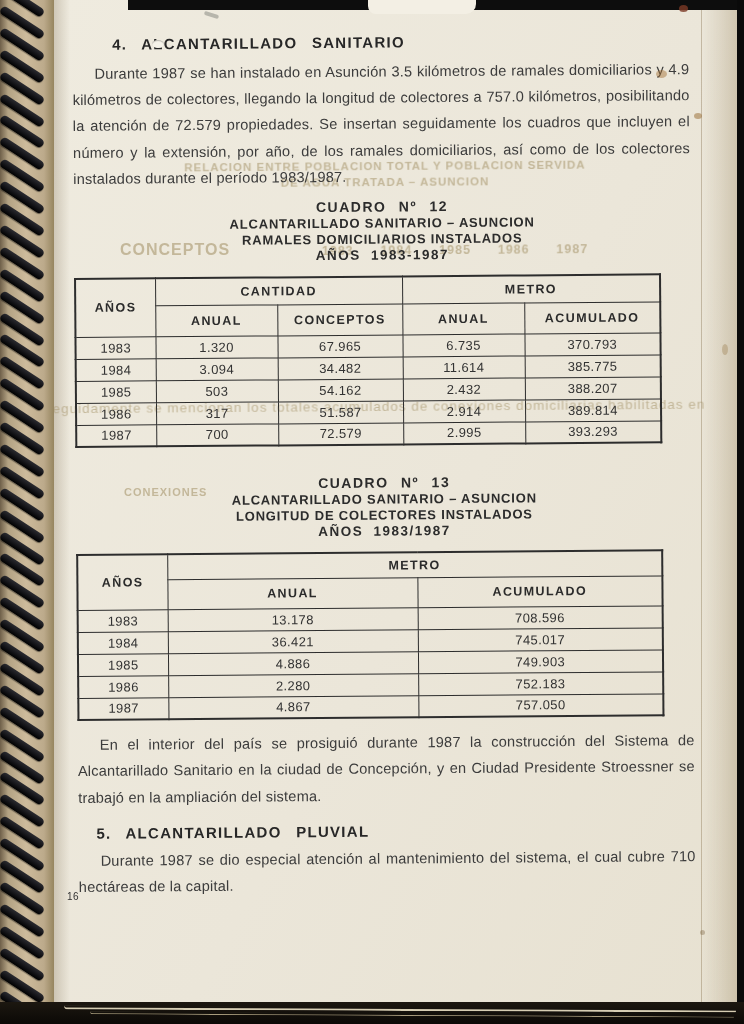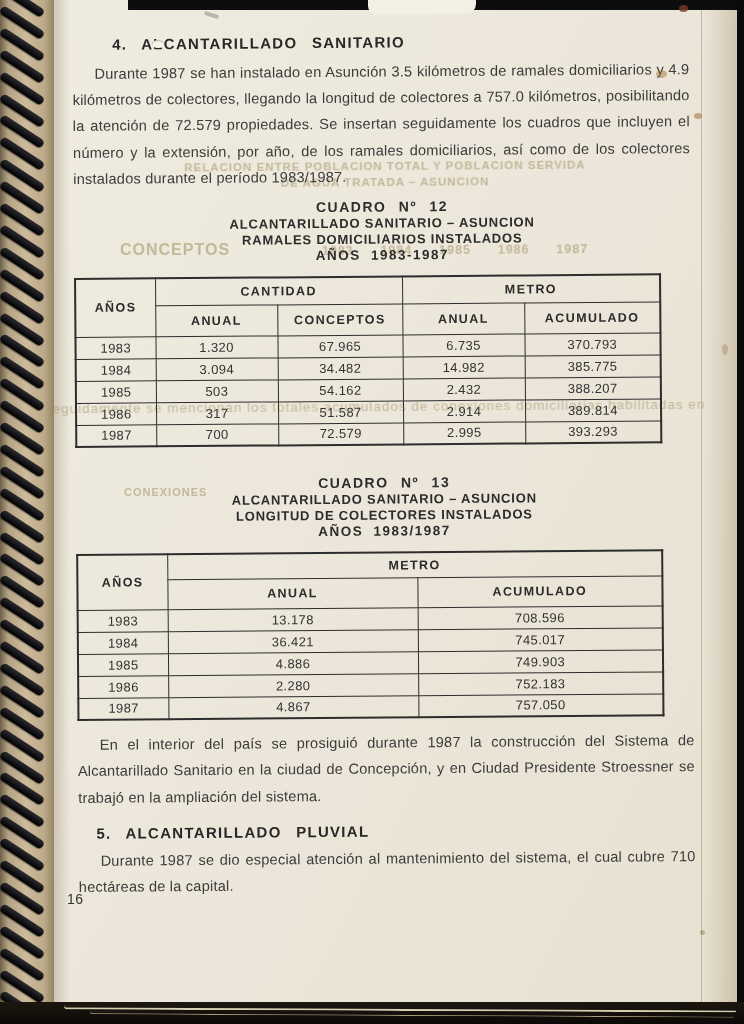--- a/index.html
+++ b/index.html
@@ -104,21 +104,21 @@
     font-size:12.5px; font-weight:bold; letter-spacing:1.4px;
     color:#2b2b2b; text-align:center; vertical-align:middle;
   }
   .tbl td {
     font-size:13px; letter-spacing:.4px; text-align:center;
     vertical-align:middle; border-top:none; border-bottom:none;
   }
   .r1 { height:27px; } .r2 { height:31px; } .tbl tbody tr { height:22px; }
   .tbl2 tbody tr { height:22px; }
 
-  .page-number { position:absolute; left:13px; top:891px; font-size:14px; color:#333; letter-spacing:.5px; }
+  .page-number { position:absolute; left:13px; top:891px; font-size:10px; color:#333; letter-spacing:.5px; }
 </style>
 </head>
 <body>
 
 <div class="scan">
 
   <div class="binding">
       <i class="coil" style="top: -4px;"></i>
       <i class="coil" style="top: 17.9px;"></i>
       <i class="coil" style="top: 39.8px;"></i>
@@ -219,21 +219,21 @@
             <td>1983</td>
             <td>1.320</td>
             <td>67.965</td>
             <td>6.735</td>
             <td>370.793</td>
           </tr>
           <tr>
             <td>1984</td>
             <td>3.094</td>
             <td>34.482</td>
-            <td>14.982</td>
+            <td>11.614</td>
             <td>385.775</td>
           </tr>
           <tr>
             <td>1985</td>
             <td>503</td>
             <td>54.162</td>
             <td>2.432</td>
             <td>388.207</td>
           </tr>
           <tr>

